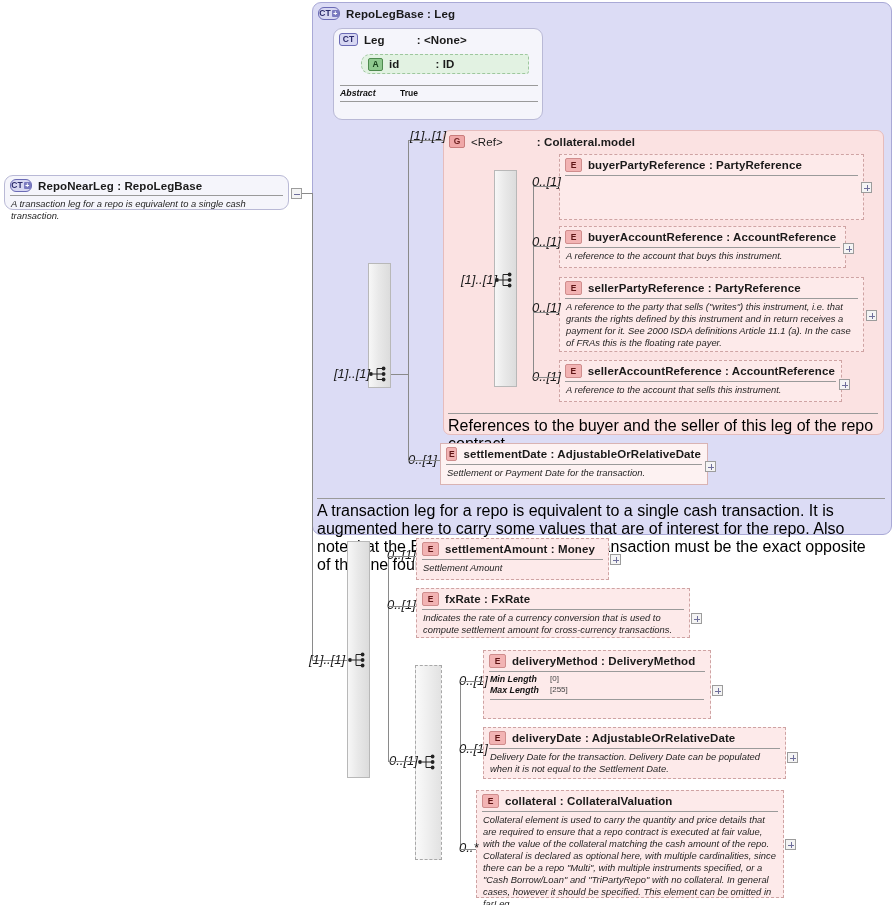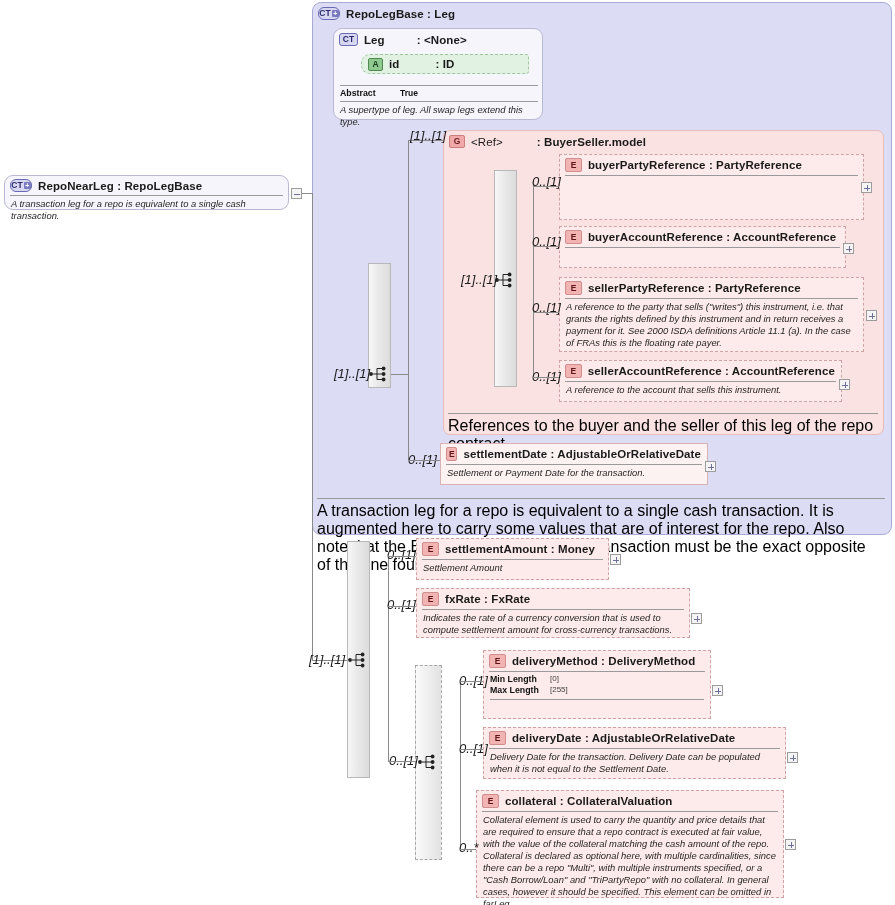--- a/index.html
+++ b/index.html
@@ -179,21 +179,21 @@
   .expander.plus::after{
     content:"";
     position:absolute;
     left:4.5px;top:2px;
     width:1px;height:6px;
     background:#6f6f9c;
   }
   
   .facets{font-size:8.8px;line-height:1.3;color:#111;}
   .facets .frow{display:flex;gap:6px;}
-  .facets .fname{font-weight:bold;min-width:54px;}
+  .facets .fname{font-style:italic;font-weight:bold;min-width:54px;}
   .facets .fval{font-family:"Liberation Sans",sans-serif;color:#444;font-size:8px;text-align:center;}
   .facets .fval.plain{color:#111;font-size:8.5px;font-weight:bold;}
 </style>
 </head>
 <body>
 
 <div id="canvas">
 
   <div class="node box-purple-outer" style="left:312px;top:2px;width:580px;height:533px;">
     <div class="hdr" style="padding-top:4px;">
@@ -225,29 +225,28 @@
 
     <div style="position:absolute;left:6px;top:56px;width:198px;">
       <div class="sep" style="margin:0 0 2px 0;"></div>
       <div class="facets">
         <div class="frow">
           <span class="fname">Abstract</span>
           <span class="fval plain">True</span>
         </div>
       </div>
       <div class="sep" style="margin:2px 0 2px 0;"></div>
-      <div class="desc">A supertype of leg. All swap legs extend this type.</div>
     </div>
   </div>
 
   <div class="node box-pink-outer" style="left:443px;top:130px;width:441px;height:305px;">
     <div class="hdr" style="padding-top:4px;">
       <span class="badge badge-g">G</span>
       <span class="title" style="font-weight:normal;">&lt;Ref&gt;</span>
-      <span class="title" style="margin-left:28px;">: BuyerSeller.model</span>
+      <span class="title" style="margin-left:28px;">: Collateral.model</span>
     </div>
   </div>
 
   <div style="position:absolute;left:448px;top:413px;width:430px;">
     <div class="sep" style="margin:0 0 3px 0;"></div>
     <div class="desc">References to the buyer and the seller of this leg of the repo contract.</div>
   </div>
 
   <div class="seqbar" style="left:494px;top:170px;width:23px;height:217px;"></div>
   <svg class="comb" style="left:494px;top:269px;" viewBox="0 0 22 22">
@@ -271,20 +270,23 @@
   <div class="card" style="left:532px;top:174px;">0..[1]</div>
   <div class="ln h" style="left:533px;top:186px;width:26px;"></div>
   <div class="expander plus" style="left:861px;top:182px;"></div>
 
   <div class="node box-pink-el" style="left:559px;top:226px;width:287px;height:42px;">
     <div class="hdr" style="padding-top:3px;">
       <span class="badge badge-e">E</span>
       <span class="title">buyerAccountReference : AccountReference</span>
     </div>
     <div class="sep" style="margin:0 5px 2px 5px;"></div>
+    <div class="body" style="padding-top:0;">
+      <div class="desc">A reference to the account that buys this instrument.</div>
+    </div>
   </div>
   <div class="card" style="left:532px;top:234px;">0..[1]</div>
   <div class="ln h" style="left:533px;top:246px;width:26px;"></div>
   <div class="expander plus" style="left:843px;top:243px;"></div>
 
   <div class="node box-pink-el" style="left:559px;top:277px;width:305px;height:75px;">
     <div class="hdr" style="padding-top:3px;">
       <span class="badge badge-e">E</span>
       <span class="title">sellerPartyReference : PartyReference</span>
     </div>

